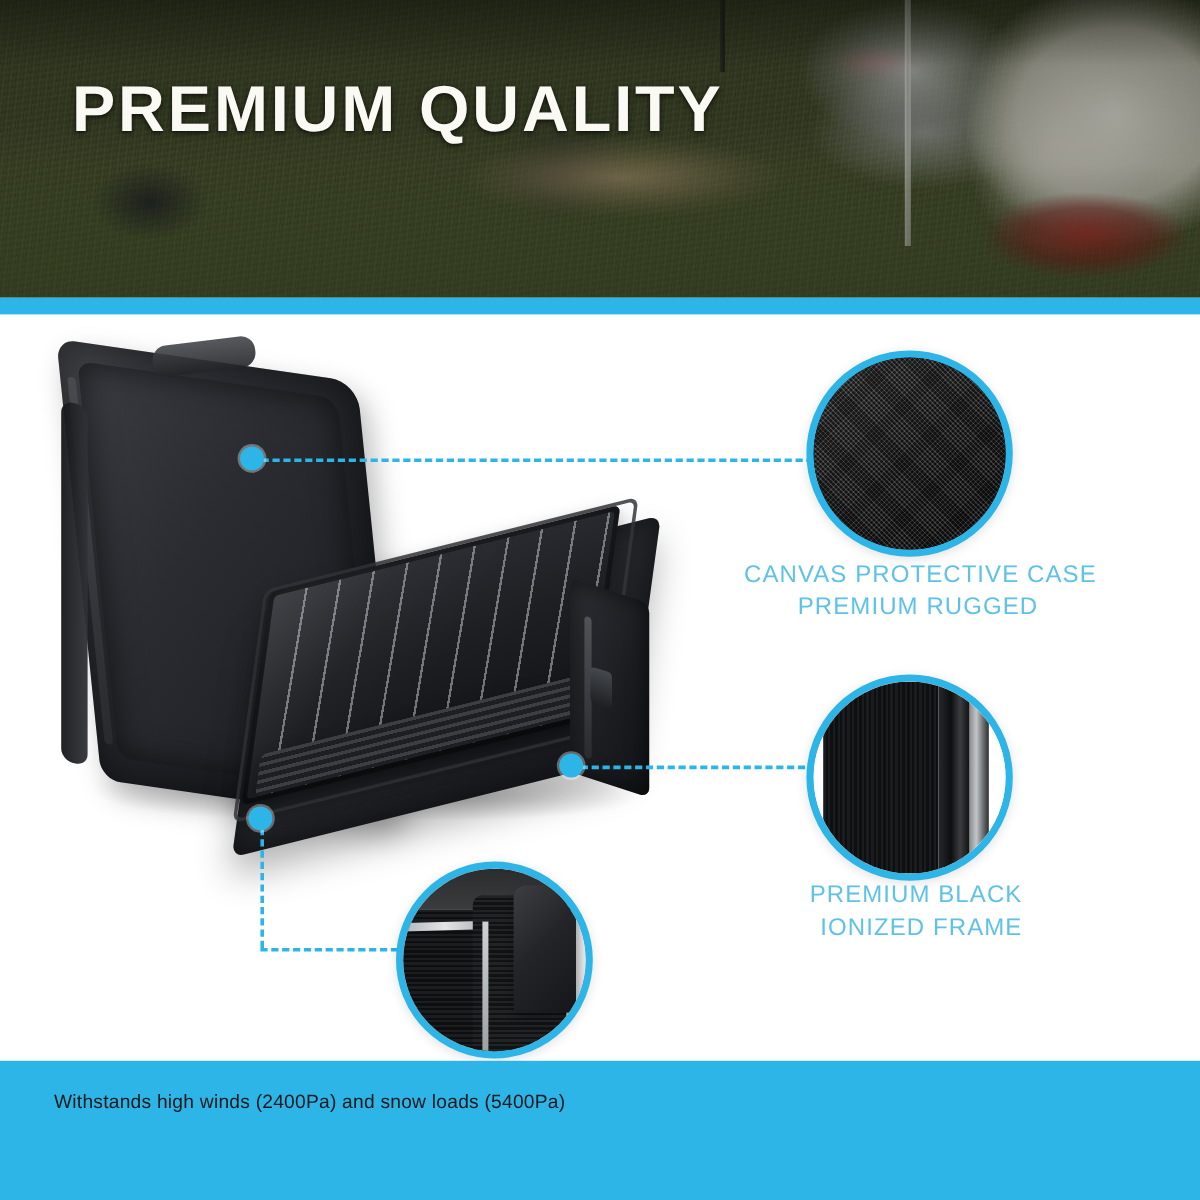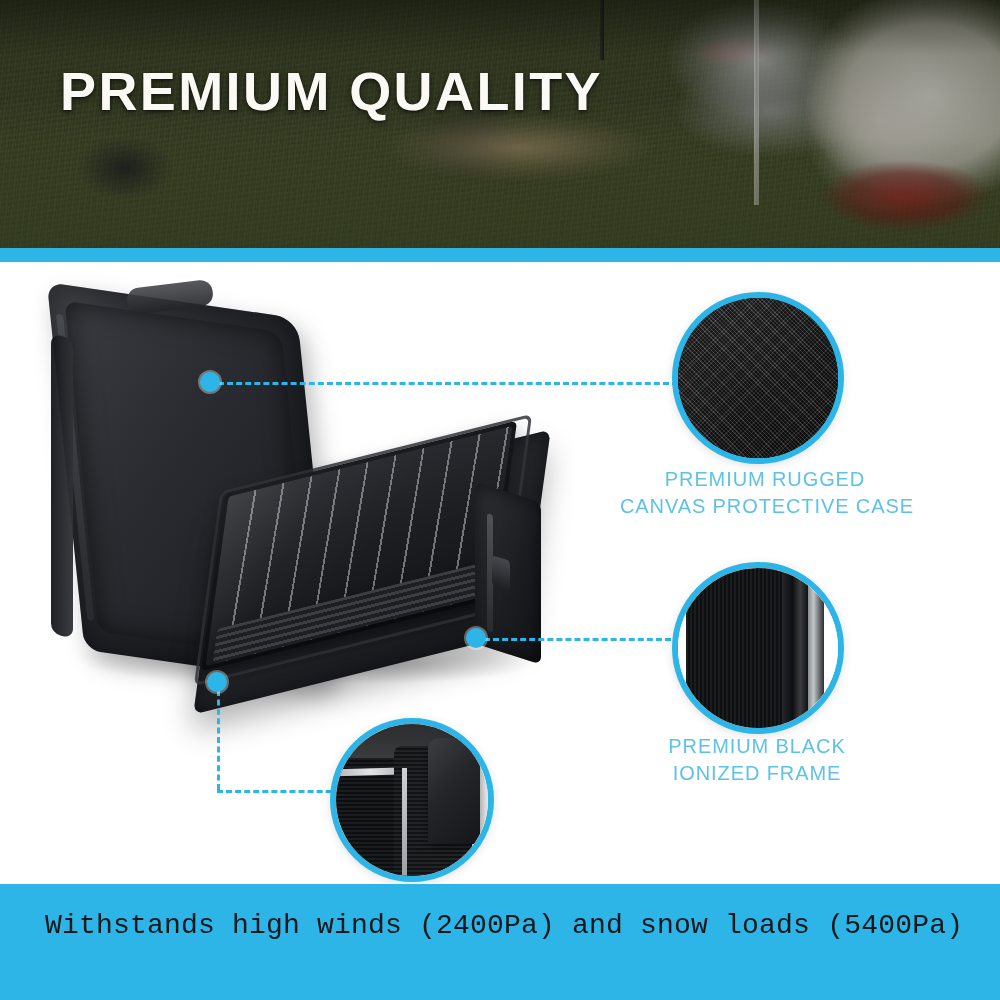--- a/index.html
+++ b/index.html
@@ -134,27 +134,27 @@
 
   
   .dot{position:absolute;width:20px;height:20px;border-radius:50%;background:#2cb5e6;box-shadow:0 0 0 2px rgba(255,255,255,.35);}
   .lead-h{position:absolute;height:0;border-top:3px dashed #2cb5e6;}
   .lead-v{position:absolute;width:0;border-left:3px dashed #2cb5e6;}
 
   
   .label{position:absolute;color:#5ec2e6;font-family:"Liberation Sans",sans-serif;
     font-size:20px;line-height:27px;letter-spacing:.9px;white-space:nowrap;}
   .lbl-canvas{left:620px;top:466px;width:290px;text-align:center;}
-  .lbl-frame{left:662px;top:733px;width:190px;text-align:center;}
+  .lbl-frame{left:662px;top:733px;width:190px;text-align:right;}
   .lbl-corner{left:470px;top:770px;width:155px;text-align:right;}
 
   
   .banner{position:absolute;left:0;top:884px;width:1000px;height:116px;background:#2cb5e6;}
   .banner-text{position:absolute;left:45px;top:26px;color:#14181c;
-    font-family:Liberation Mono, monospace;font-size:28px;letter-spacing:.2px;white-space:nowrap;}
+    font-family:Liberation Sans, sans-serif;font-size:16px;letter-spacing:.2px;white-space:nowrap;}
 </style>
 </head>
 <body>
 
 <div class="page">
 
   <div class="hero">
     <div class="hero-photo"></div>
     <div class="hero-pole"></div>
     <div class="hero-pole2"></div>
@@ -215,22 +215,22 @@
       <div class="fill"></div>
       <div class="dark"></div>
       <div class="pnl"></div>
       <div class="silver"></div>
       <div class="pnl2"></div>
       <div class="rod"></div>
       <div class="cap"></div>
     </div>
 
     <div class="label lbl-canvas" style="left:620px;top:204px;">
+      <div>CANVAS PROTECTIVE CASE</div>
       <div>PREMIUM RUGGED</div>
-      <div>CANVAS PROTECTIVE CASE</div>
     </div>
 
     <div class="label lbl-frame" style="left:662px;top:471px;">
       <div>PREMIUM BLACK</div>
       <div>IONIZED FRAME</div>
     </div>
 
     <div class="label lbl-corner" style="left:470px;top:508px;">
     </div>
 

